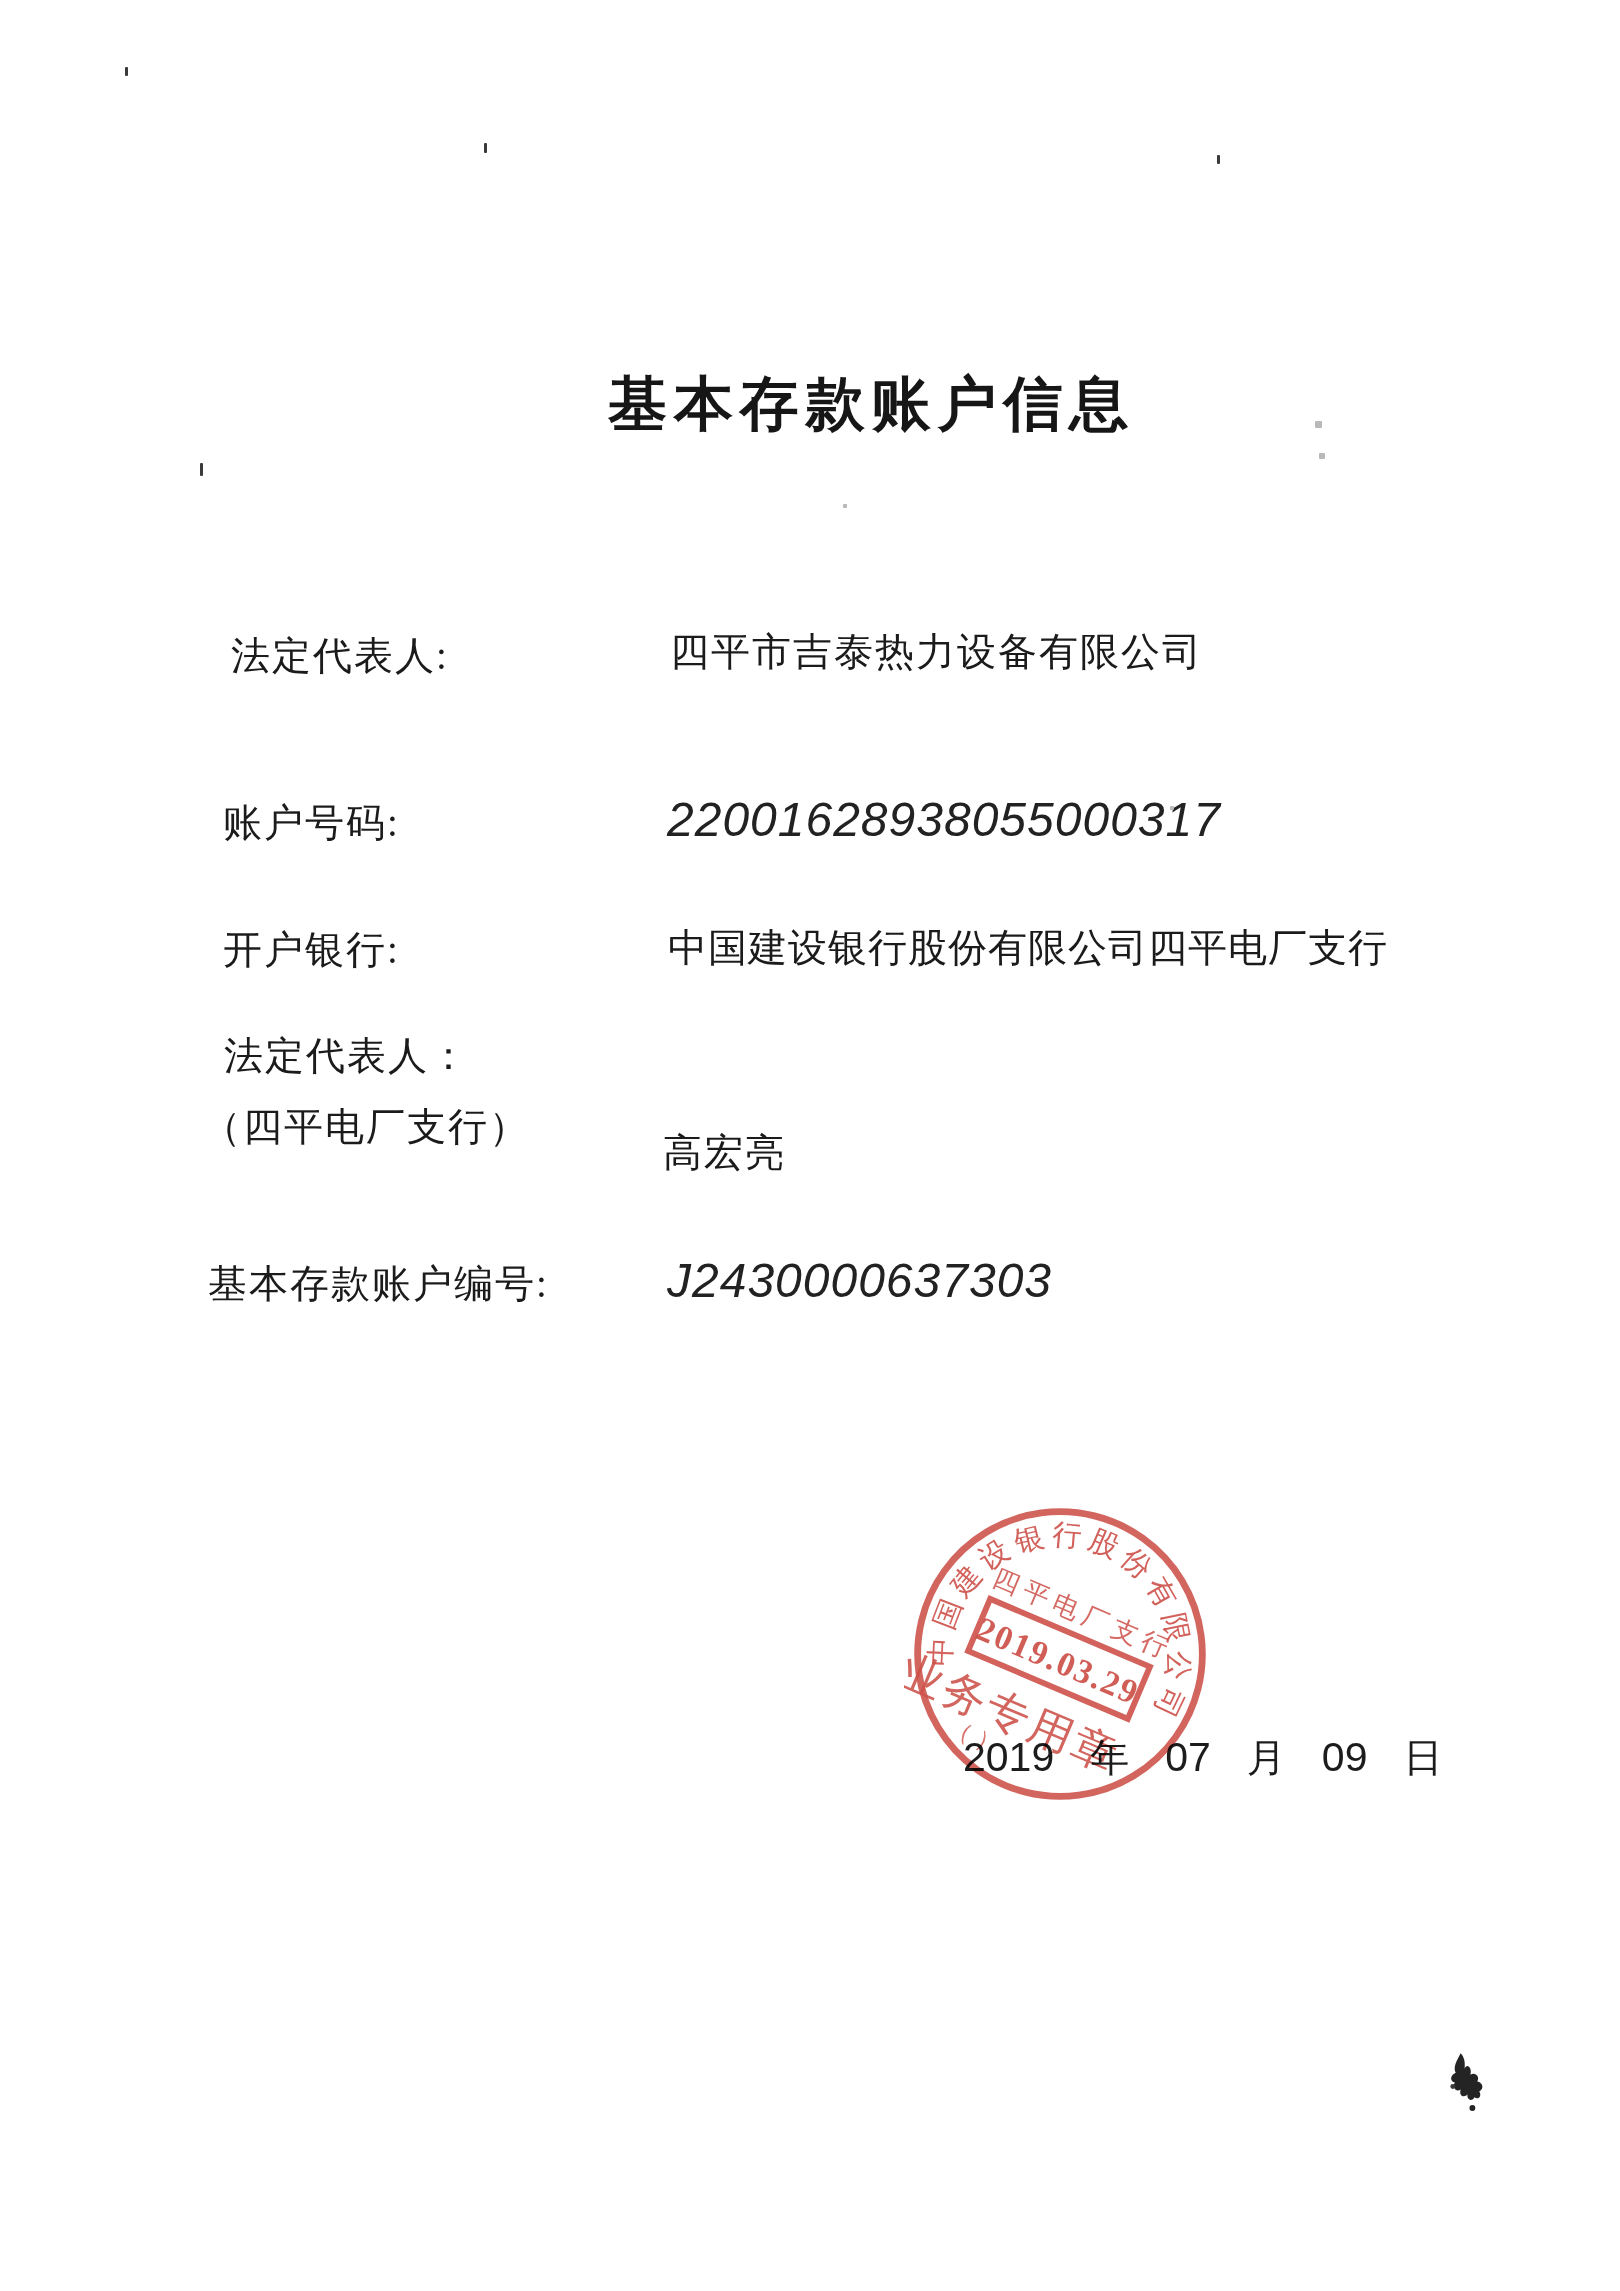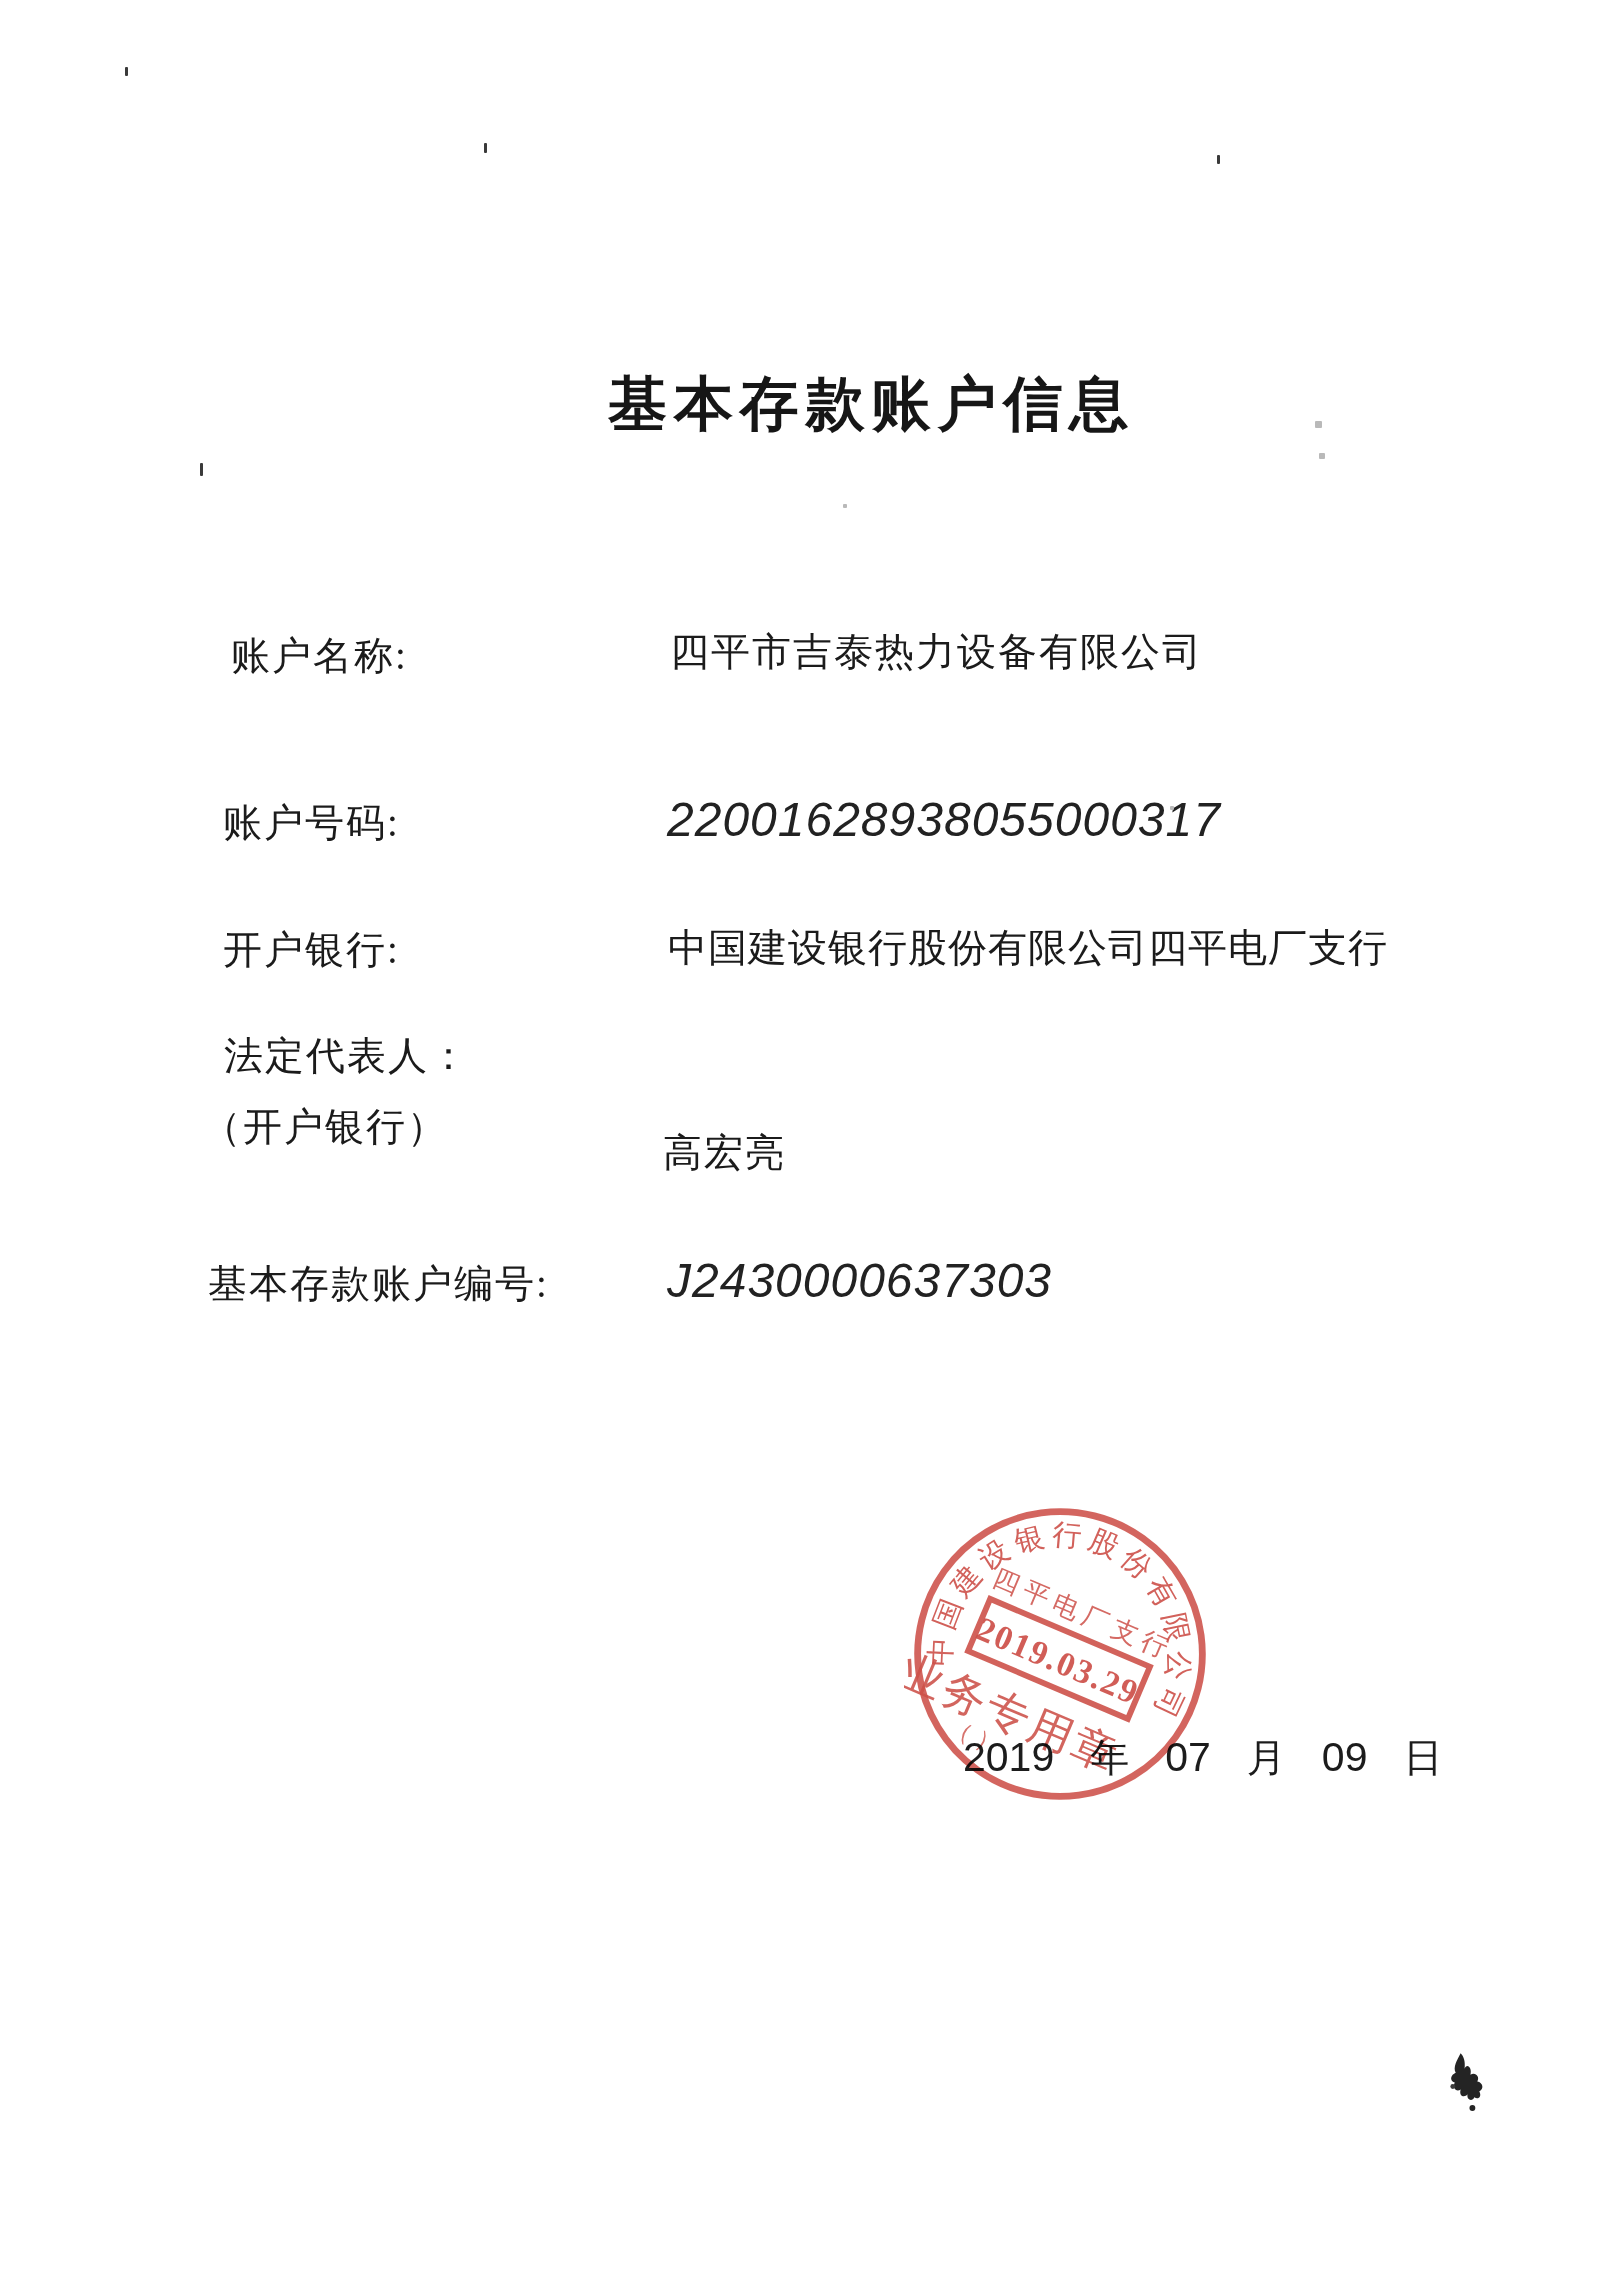--- a/index.html
+++ b/index.html
@@ -62,31 +62,31 @@
     background: #3a3a3a;
     border-radius: 1px;
   }
   .speck.faint { background: #b9b9b9; }
 </style>
 </head>
 <body>
 
 <div class="abs doc-title" style="left:608px; top:365px;">基本存款账户信息</div>
 
-<div class="abs label" style="left:231px; top:629px;">账户名称:</div>
+<div class="abs label" style="left:231px; top:629px;">法定代表人:</div>
 <div class="abs val-cn" style="left:670px; top:625px;">四平市吉泰热力设备有限公司</div>
 
 <div class="abs label" style="left:223px; top:796px;">账户号码:</div>
 <div class="abs val-num" style="left:667px; top:792px;">22001628938055000317</div>
 
 <div class="abs label" style="left:223px; top:923px;">开户银行:</div>
 <div class="abs val-cn" style="left:668px; top:921px; letter-spacing:1px;">中国建设银行股份有限公司四平电厂支行</div>
 
 <div class="abs label" style="left:224px; top:1029px;">法定代表人：</div>
-<div class="abs label" style="left:202px; top:1100px;">（开户银行）</div>
+<div class="abs label" style="left:202px; top:1100px;">（四平电厂支行）</div>
 <div class="abs val-cn" style="left:663px; top:1126px;">高宏亮</div>
 
 <div class="abs label" style="left:208px; top:1257px;">基本存款账户编号:</div>
 <div class="abs val-num" style="left:667px; top:1253px;">J2430000637303</div>
 
 <div class="abs date-line" style="left:931px; top:1731px;">
   <span class="date-num">2019</span>
   <span class="date-cn">年</span>
   <span class="date-num">07</span>
   <span class="date-cn">月</span>

